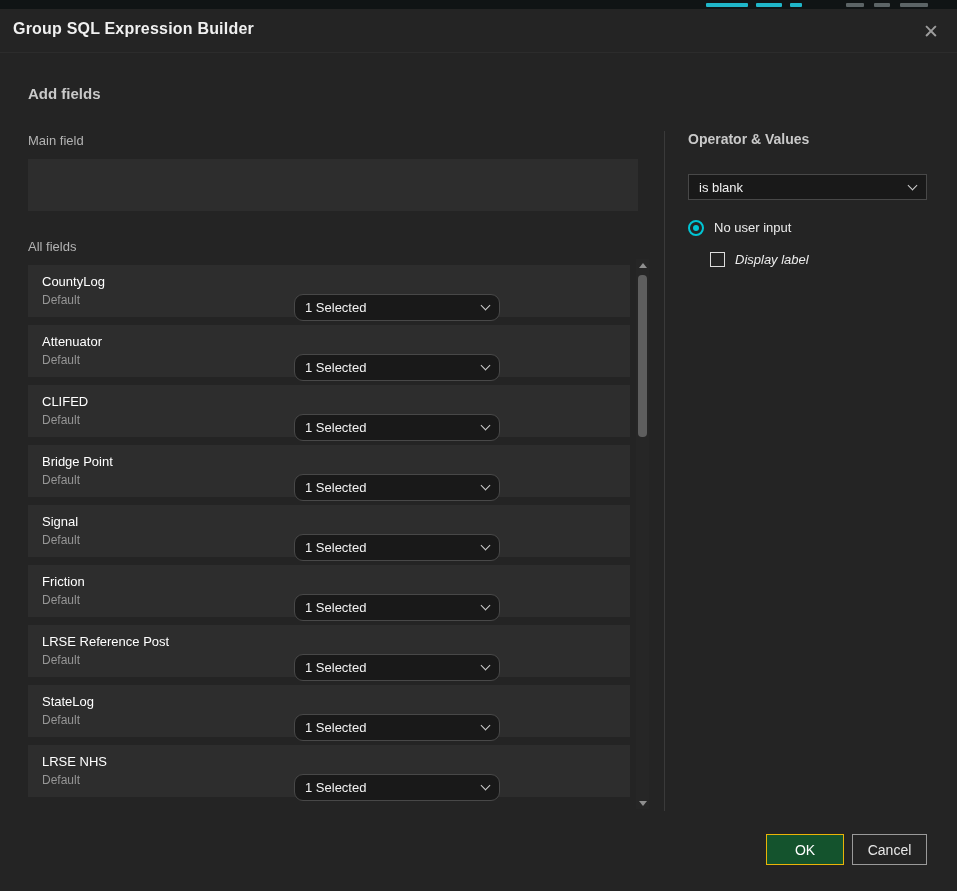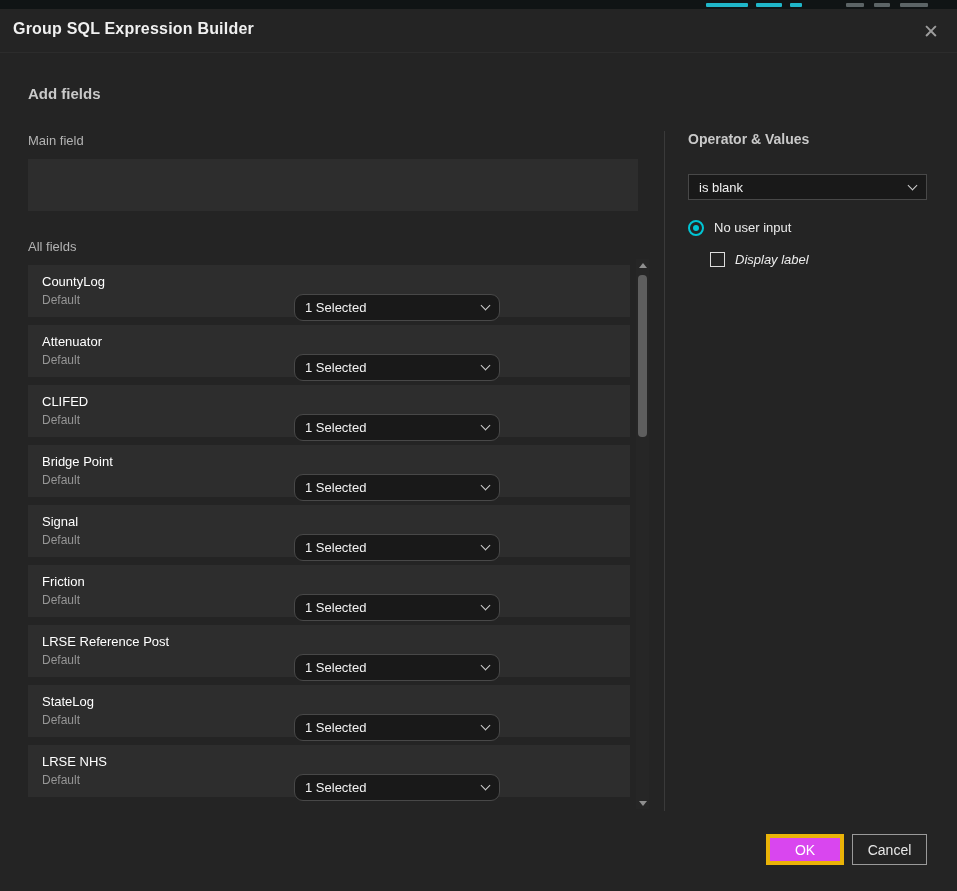--- a/index.html
+++ b/index.html
@@ -91,21 +91,21 @@
 
   .checkbox-row { position:absolute; left:710px; top:243px; display:flex; align-items:center; cursor:pointer; }
   .checkbox { width:15px; height:15px; border:1.5px solid #dcdcdc; background:transparent; flex:none; }
   .checkbox-label { margin-left:10px; font-size:13px; color:#ececec;font-style:italic; }
 
   
   .btn {
     position:absolute; top:825px; height:31px; display:flex; align-items:center; justify-content:center;
     font-size:14px; cursor:pointer;
   }
-  .btn-ok { left:766px; width:78px; background:#d946ef; color:#ffffff; border:4px solid #eab308; }
+  .btn-ok { left:766px; width:78px; background:#14532d; color:#ffffff; border:1px solid #eab308; }
   .btn-cancel { left:852px; width:75px; background:transparent; color:#e8e8e8; border:1px solid #9a9a9a; }
 </style>
 </head>
 <body>
 
 <div class="top-strip">
   <span class="remnant teal" style="left:706px;width:42px;"></span>
   <span class="remnant teal" style="left:756px;width:26px;"></span>
   <span class="remnant teal" style="left:790px;width:12px;"></span>
   <span class="remnant gray" style="left:846px;width:18px;"></span>

